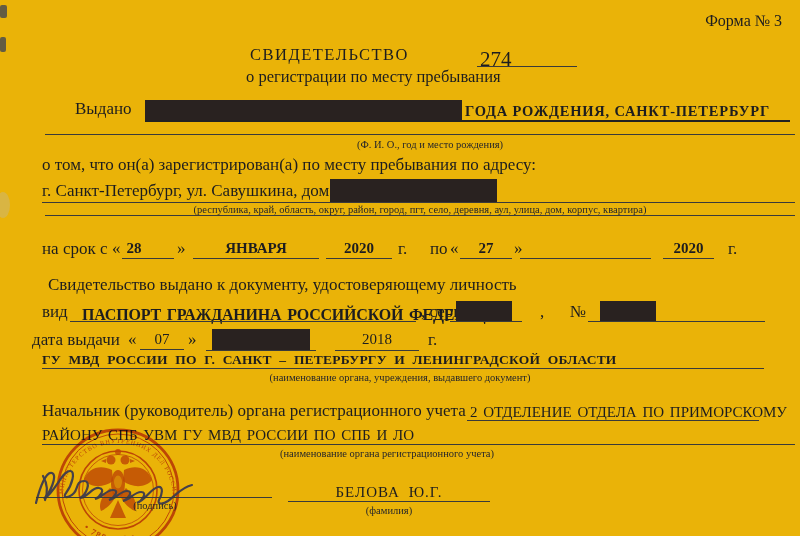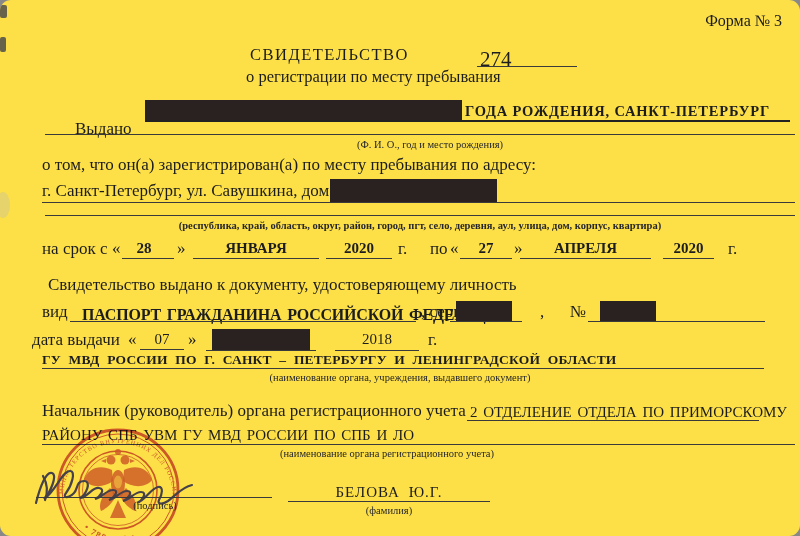--- a/index.html
+++ b/index.html
@@ -1,21 +1,20 @@
 <!DOCTYPE html>
 <html><head>
 <meta charset="utf-8">
 <style>
   html,body{margin:0;padding:0;background:#888;}
   .doc{
     position:relative;width:800px;height:536px;overflow:hidden;
-    background:#fde047;
+    background:#eab308;
     font-family:"Liberation Serif","DejaVu Serif",serif;
     color:#1d1d1f;
-    border-radius:11px;
   }
   .abs{position:absolute;white-space:nowrap;}
   .t{font-size:17px;}
   .cap{font-size:10.5px;color:#26262a;text-align:center;}
   .bold{font-weight:bold;}
   .center{text-align:center;}
   .rule{position:absolute;border-bottom:1.5px solid #3a3a3a;height:0;}
   .rule.heavy{border-bottom:2px solid #222;}
   .redact{position:absolute;background:#292220;}
   .val{font-weight:bold;font-size:15px;text-align:center;}
@@ -33,50 +32,49 @@
   <div class="edge-mark" style="left:0;top:37px;width:6px;height:15px;"></div>
   <div class="smudge" style="left:-4px;top:192px;width:14px;height:26px;"></div>
 
   <div class="abs" style="right:18px;top:12px;font-size:16px;">Форма № 3</div>
 
   <div class="abs" style="left:250px;top:45px;font-size:16.5px;letter-spacing:1.5px;">СВИДЕТЕЛЬСТВО</div>
   <div class="abs" style="left:480px;top:47px;font-size:21px;">274</div>
   <div class="rule" style="left:477px;top:66px;width:100px;"></div>
   <div class="abs" style="left:246px;top:67px;font-size:16.5px;">о регистрации по месту пребывания</div>
 
-  <div class="abs t" style="left:75px;top:99px;margin-top:20px;">Выдано</div>
+  <div class="abs t" style="left:75px;top:99px;">Выдано</div>
   <div class="redact" style="left:145px;top:100px;width:317px;height:21px;"></div>
   <div class="abs bold" style="left:465px;top:103px;font-size:14.5px;letter-spacing:.8px;">ГОДА РОЖДЕНИЯ, САНКТ-ПЕТЕРБУРГ</div>
   <div class="rule heavy" style="left:145px;top:120px;width:645px;"></div>
   <div class="rule" style="left:45px;top:134px;width:750px;"></div>
   <div class="abs t" style="left:42px;top:155px;">о том, что он(а) зарегистрирован(а) по месту пребывания по адресу:</div>
 
   <div class="abs cap" style="left:280px;top:139px;width:300px;">(Ф. И. О., год и место рождения)</div>
   <div class="abs t" style="left:42px;top:181px;">г. Санкт-Петербург, ул. Савушкина, дом</div>
   <div class="redact" style="left:330px;top:179px;width:167px;height:23px;"></div>
   <div class="rule" style="left:42px;top:202px;width:753px;"></div>
   <div class="rule" style="left:45px;top:215px;width:750px;"></div>
-  <div class="abs cap" style="left:110px;top:220px;width:620px;font-weight:bold;">(республика, край, область, округ, район, город, пгт, село, деревня, аул, улица, дом, корпус, квартира)</div>
+  <div class="abs cap" style="left:110px;top:204px;width:620px;">(республика, край, область, округ, район, город, пгт, село, деревня, аул, улица, дом, корпус, квартира)</div>
 
   <div class="abs t" style="left:42px;top:239px;">на срок с</div>
   <div class="abs t" style="left:112px;top:239px;">«</div>
-  <div class="abs val" style="left:118px;top:240px;width:52px;">28</div>
+  <div class="abs val" style="left:108px;top:240px;width:52px;">28</div>
   <div class="rule" style="left:122px;top:258px;width:52px;"></div>
   <div class="abs t" style="left:177px;top:239px;">»</div>
   <div class="abs val" style="left:193px;top:240px;width:126px;">ЯНВАРЯ</div>
   <div class="rule" style="left:193px;top:258px;width:126px;"></div>
   <div class="abs val" style="left:326px;top:240px;width:66px;">2020</div>
   <div class="rule" style="left:326px;top:258px;width:66px;"></div>
   <div class="abs t" style="left:398px;top:239px;">г.</div>
   <div class="abs t" style="left:430px;top:239px;">по</div>
   <div class="abs t" style="left:450px;top:239px;">«</div>
   <div class="abs val" style="left:460px;top:240px;width:52px;">27</div>
   <div class="rule" style="left:460px;top:258px;width:52px;"></div>
   <div class="abs t" style="left:514px;top:239px;">»</div>
-  <div class="abs val" style="left:520px;top:240px;width:131px;">АПРЕЛЯ</div>
   <div class="rule" style="left:520px;top:258px;width:131px;"></div>
   <div class="abs val" style="left:663px;top:240px;width:51px;">2020</div>
   <div class="rule" style="left:663px;top:258px;width:51px;"></div>
   <div class="abs t" style="left:728px;top:239px;">г.</div>
 
   <div class="abs t" style="left:48px;top:275px;">Свидетельство выдано к документу, удостоверяющему личность</div>
 
   <div class="abs t" style="left:42px;top:302px;">вид</div>
   <div class="abs bold" style="left:82px;top:306px;font-size:16px;word-spacing:2px;letter-spacing:-0.2px;">ПАСПОРТ ГРАЖДАНИНА РОССИЙСКОЙ ФЕДЕРАЦИИ</div>
   <div class="rule" style="left:70px;top:321px;width:346px;"></div>

